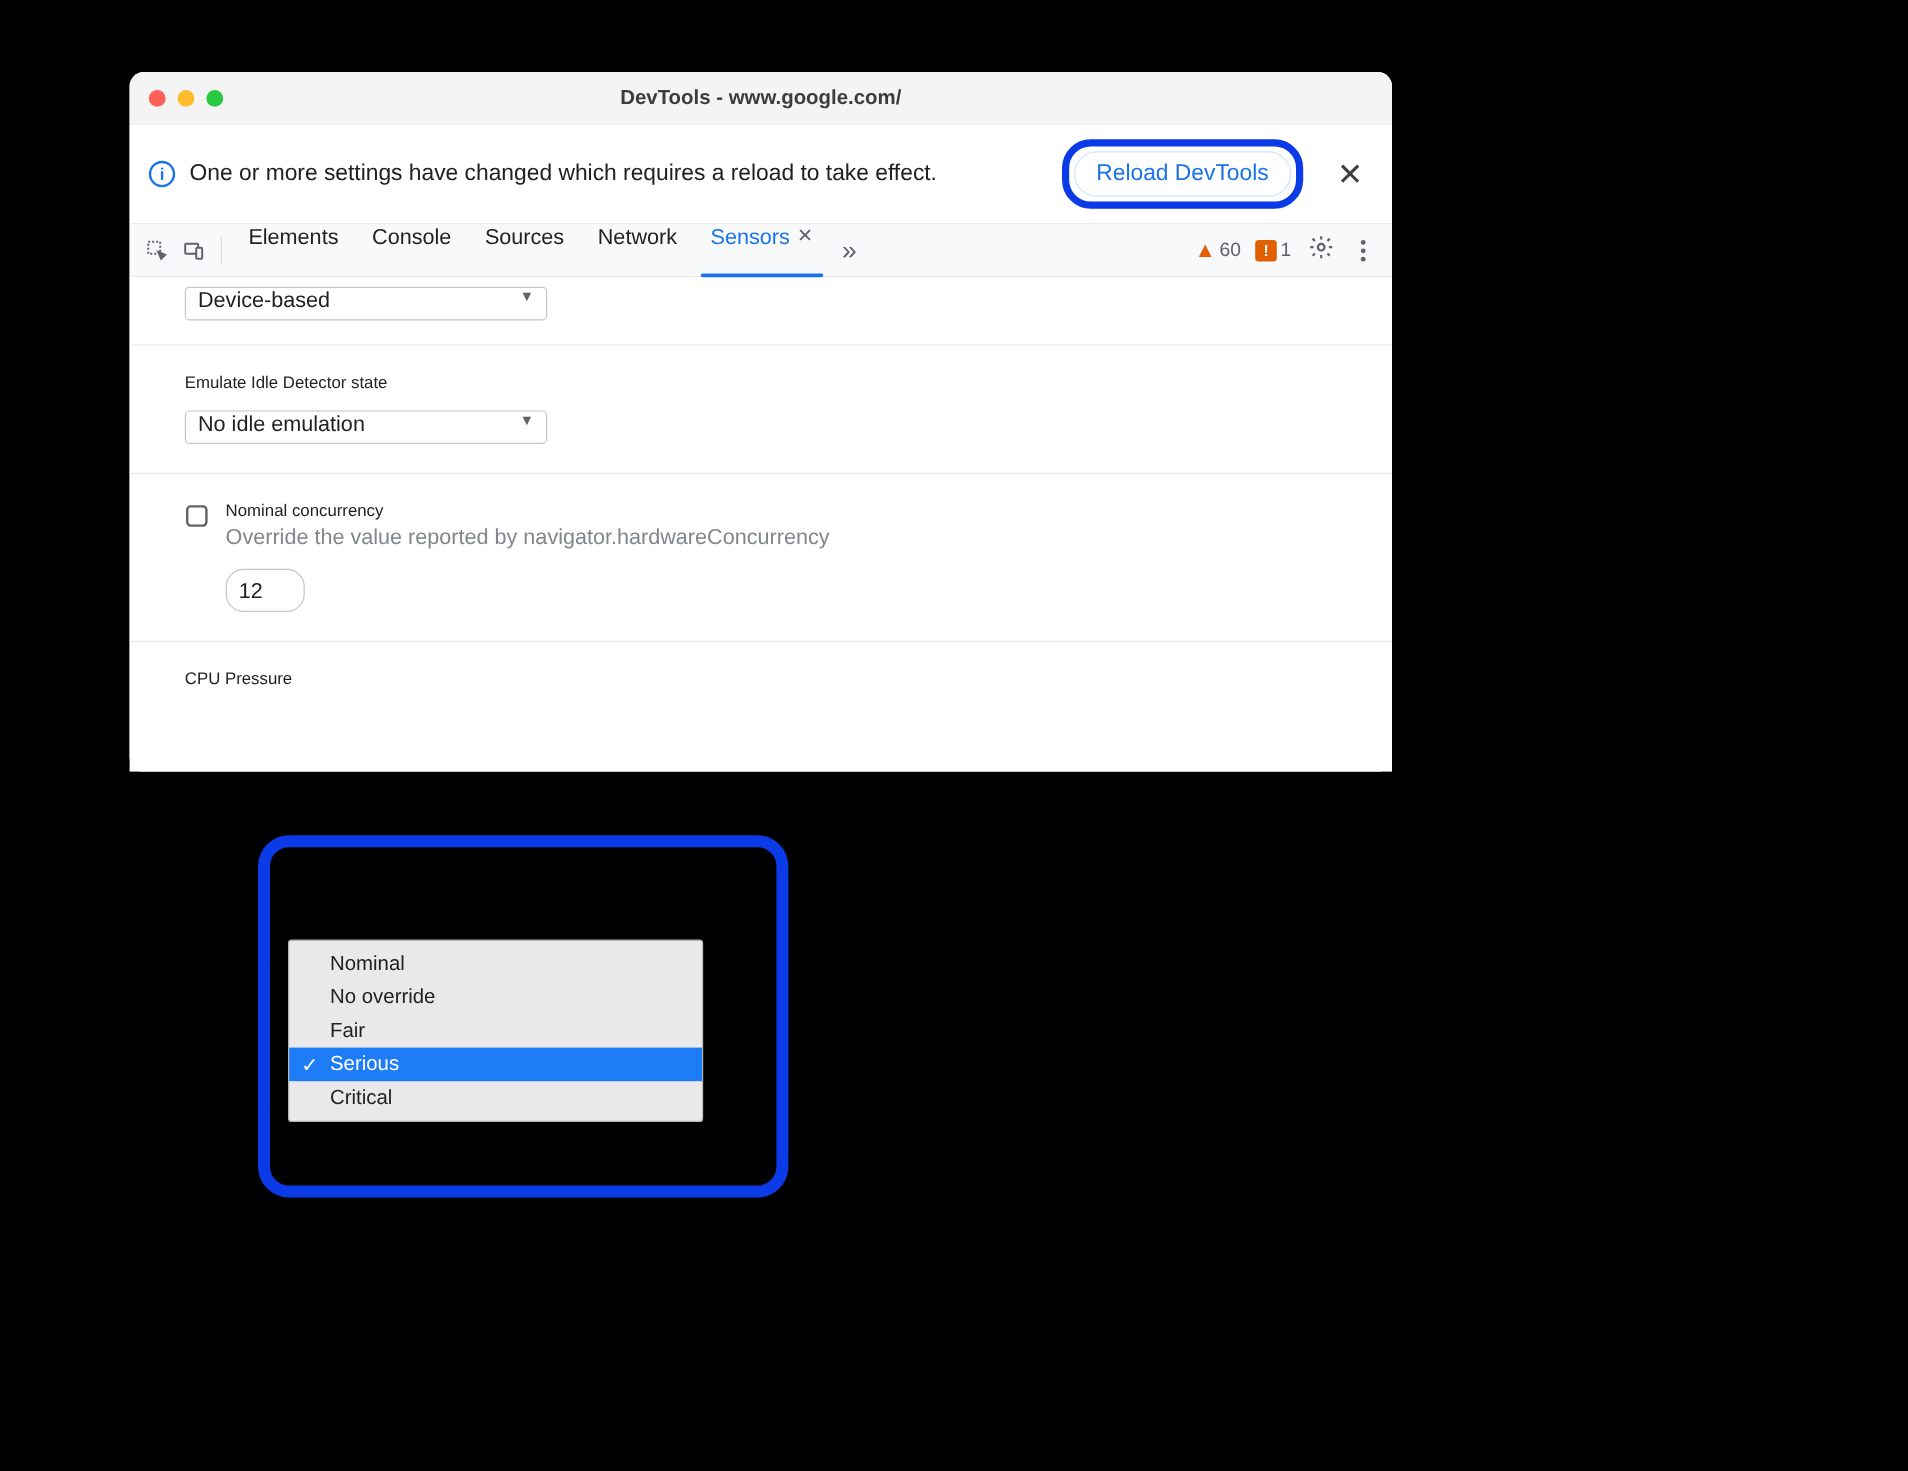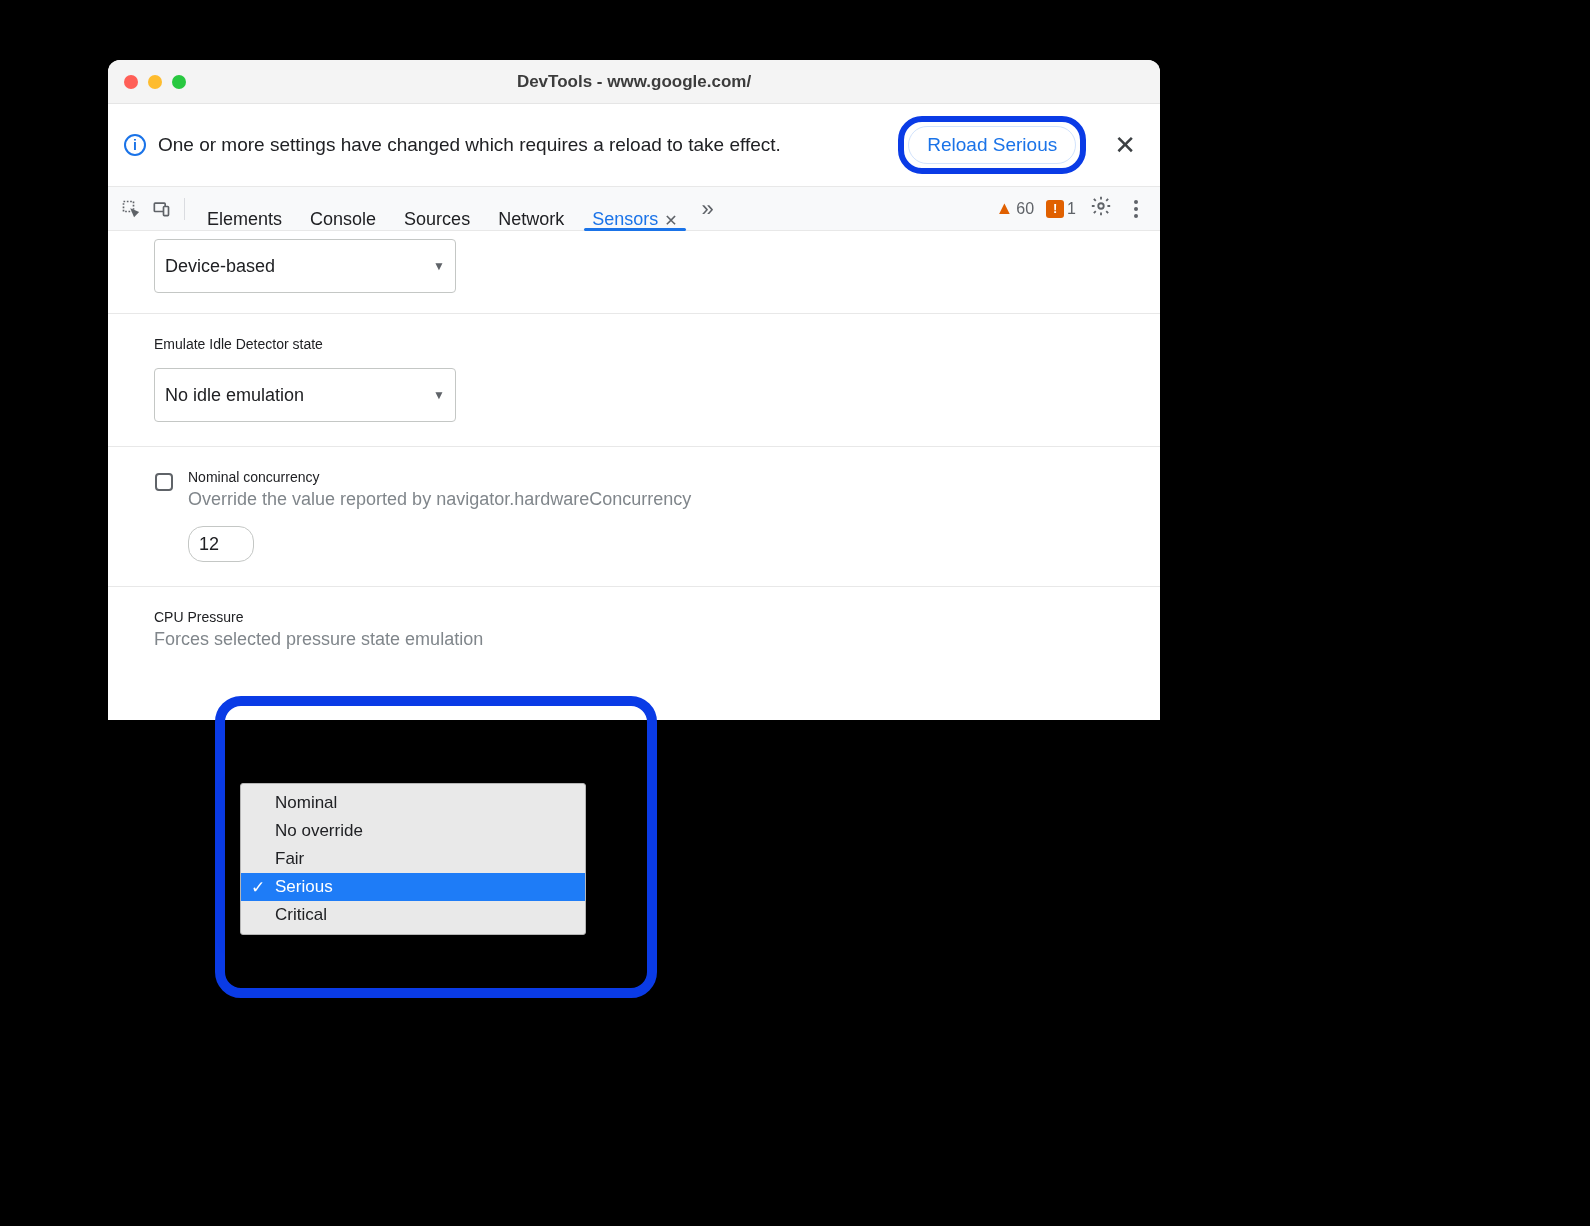--- a/index.html
+++ b/index.html
@@ -100,21 +100,21 @@
   }
   .toolbar .icon-btn {
     width: 30px; height: 30px;
     display:flex; align-items:center; justify-content:center;
     color:#5f6368;
     cursor:pointer;
   }
   .toolbar .divider {
     width: 1px; height: 22px; background: #dadce0; margin: 0 8px;
   }
-  .tab { padding: 0 14px; cursor: pointer; height: 100%; display:flex; align-items:flex-end; position:relative; color:#202124;}
+  .tab { padding: 0 14px; cursor: pointer; height: 100%; display:flex; align-items:flex-start; position:relative; color:#202124;}
   .tab.active { color: #1a73e8; }
   .tab.active::after {
     content:""; position:absolute; left:6px; right:6px; bottom:-1px; height:3px; background:#1a73e8; border-radius:2px;
   }
   .tab .tab-x { margin-left:6px; color:#5f6368; font-size:16px; }
   .overflow { padding:0 10px; font-size:22px; color:#5f6368; cursor:pointer; }
   .spacer { flex:1; }
   .badge { display:flex; align-items:center; gap:3px; margin:0 6px; font-size:16px; }
   .warn-tri { color:#e06000; font-size:18px; }
   .err-sq { width:18px;height:18px;background:#e06000;border-radius:3px;color:#fff;display:flex;align-items:center;justify-content:center;font-weight:bold;font-size:13px;}
@@ -123,23 +123,22 @@
   .kebab-dots { display:flex; flex-direction:column; gap:3px; padding:0 6px;}
   .kebab-dots span{width:4px;height:4px;background:#5f6368;border-radius:50%;}
 
   .panel-body {
     background: #fff;
     padding: 0;
   }
   .select-box {
     border: 1px solid #c4c7c5;
     border-radius: 4px;
-    height: 54px;
-    display: flex;
-    align-items: center;
+    height: 28px;
+    display: flex;
     justify-content: space-between;
     padding: 0 10px;
     background: #fff;
     font-size: 18px;
     color: #202124;
     cursor: pointer;
   }
   .select-caret { color:#5f6368; font-size:12px; }
   .section { padding: 22px 46px 24px 46px; border-bottom: 1px solid #e8e8e8; }
   .section.first { padding-top: 8px; padding-bottom: 20px; }
@@ -203,21 +202,21 @@
       <div class="light min"></div>
       <div class="light max"></div>
     </div>
     <div class="title">DevTools - www.google.com/</div>
   </div>
 
   <div class="info-bar">
     <div class="info-icon-circle">i</div>
     <div class="info-text">One or more settings have changed which requires a reload to take effect.</div>
     <div class="highlight-reload">
-      <button class="reload-btn">Reload Serious</button>
+      <button class="reload-btn">Reload DevTools</button>
     </div>
     <div class="close-x">✕</div>
   </div>
 
   <div class="toolbar">
     <div class="icon-btn">
       <svg viewBox="0 0 24 24" width="20" height="20" fill="none" stroke="#5f6368" stroke-width="2">
         <rect x="3" y="3" width="12" height="12" stroke-dasharray="2 2"></rect>
         <path d="M13 13 L20 16 L16 20 Z" fill="#5f6368"></path>
       </svg>
@@ -299,21 +298,20 @@
           <div class="desc">Override the value reported by navigator.hardwareConcurrency</div>
           <div class="control">
             <input class="num-input" value="12" style="">
           </div>
         </div>
       </div>
     </div>
 
     <div class="section last">
       <div class="title-row">CPU Pressure</div>
-      <div class="desc">Forces selected pressure state emulation</div>
     </div>
 
   </div>
 </div>
 
 <div class="dropdown-float" style="left:240px; top:783px;">
   <div class="dd-item">Nominal</div>
   <div class="dd-item">No override</div>
   <div class="dd-item">Fair</div>
   <div class="dd-item selected">Serious</div>

